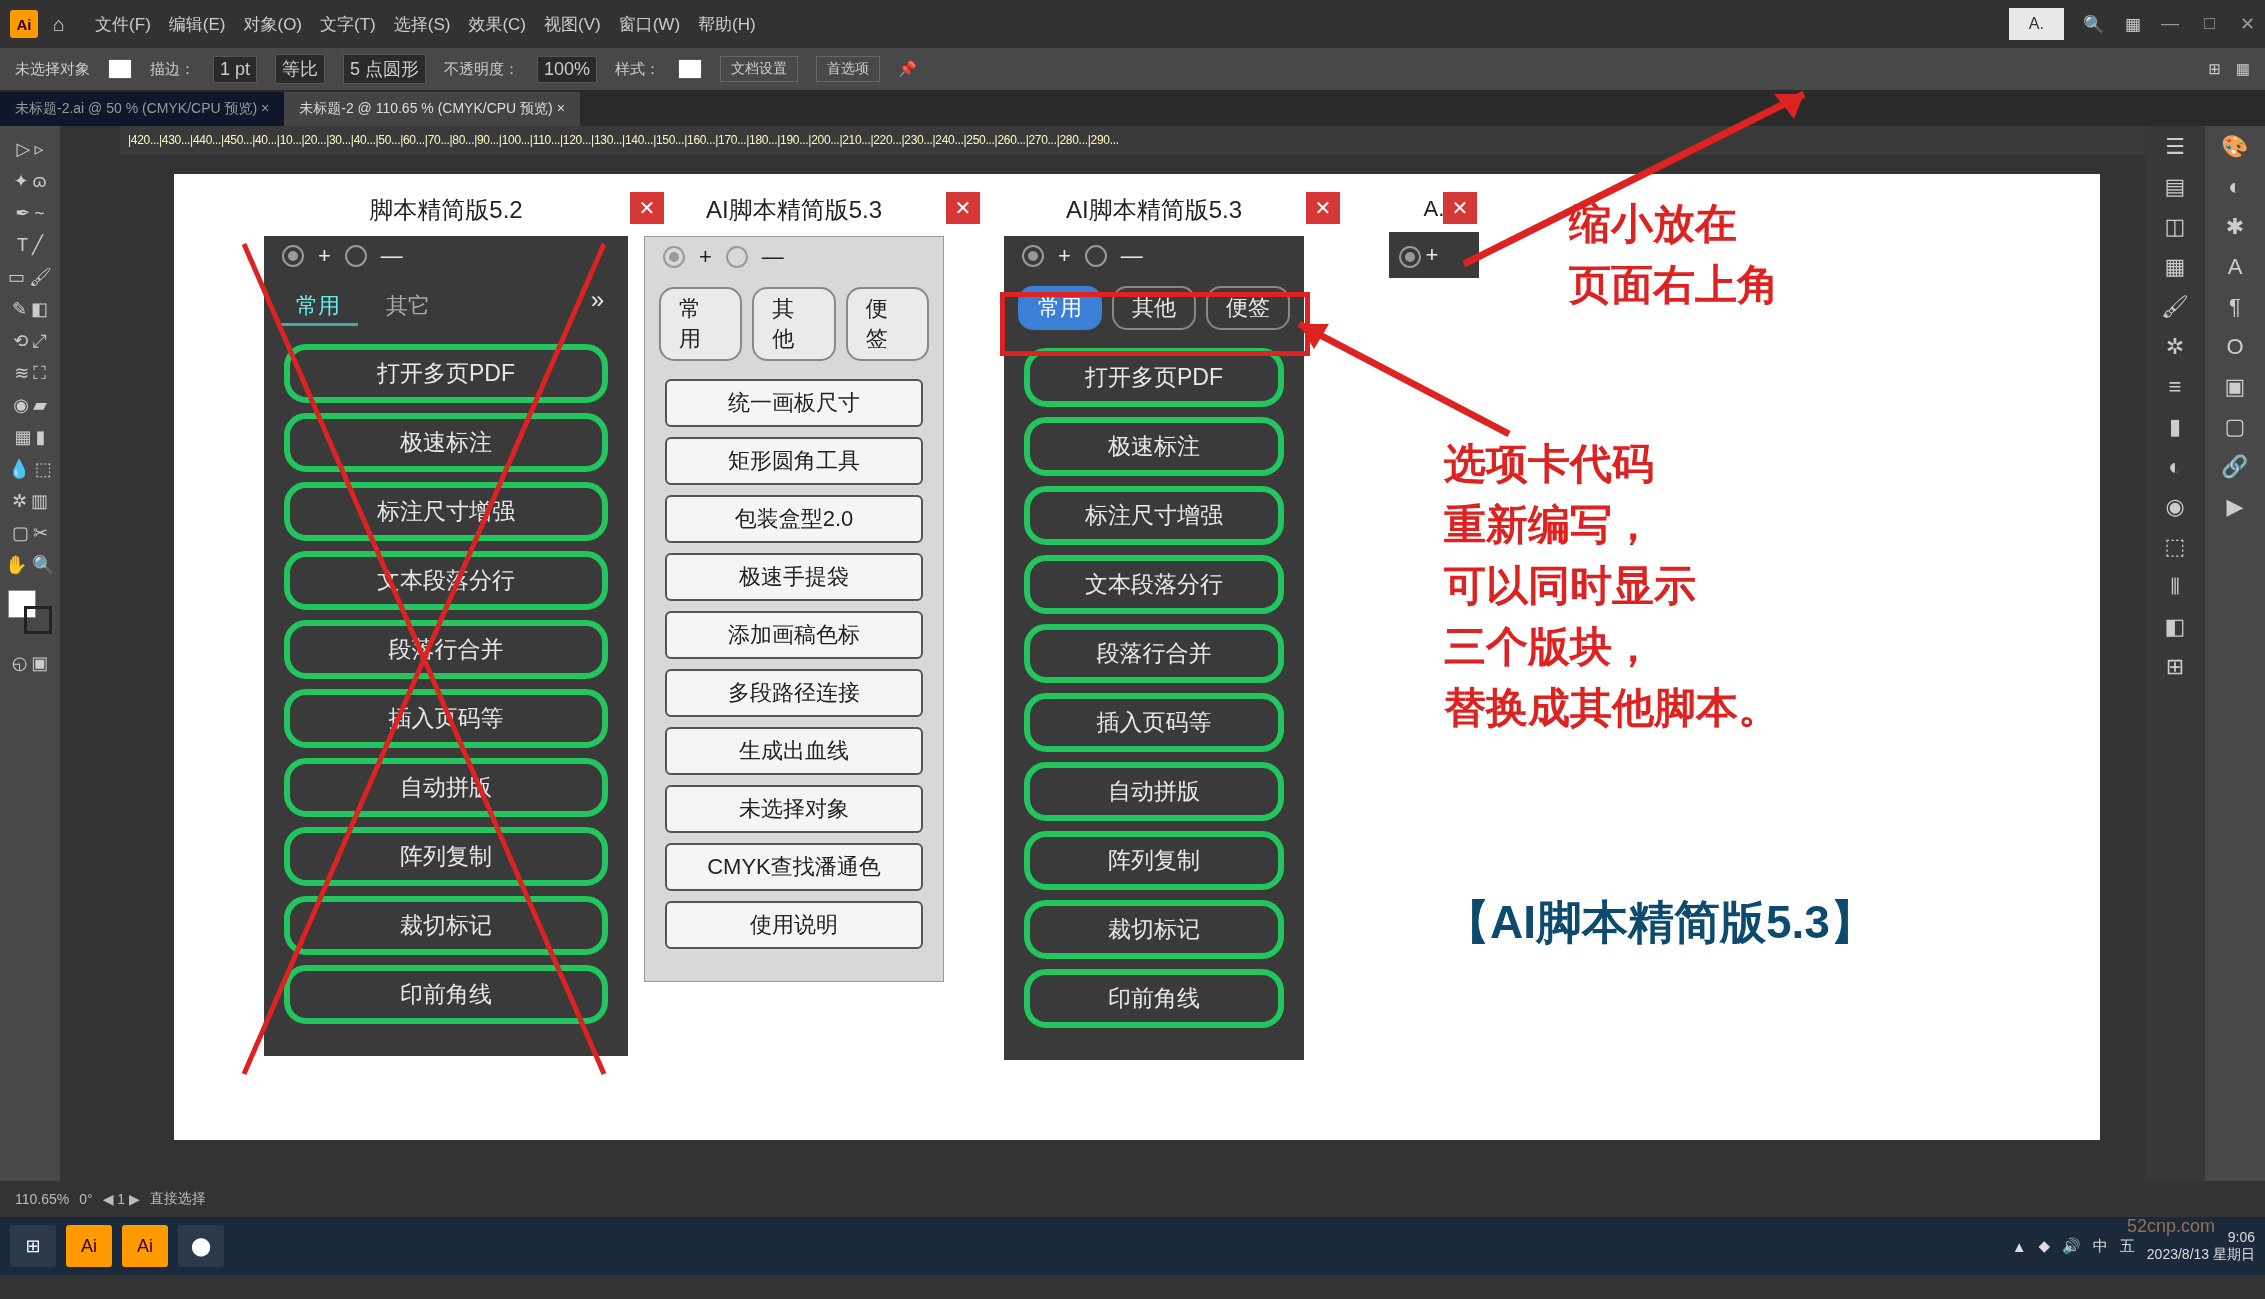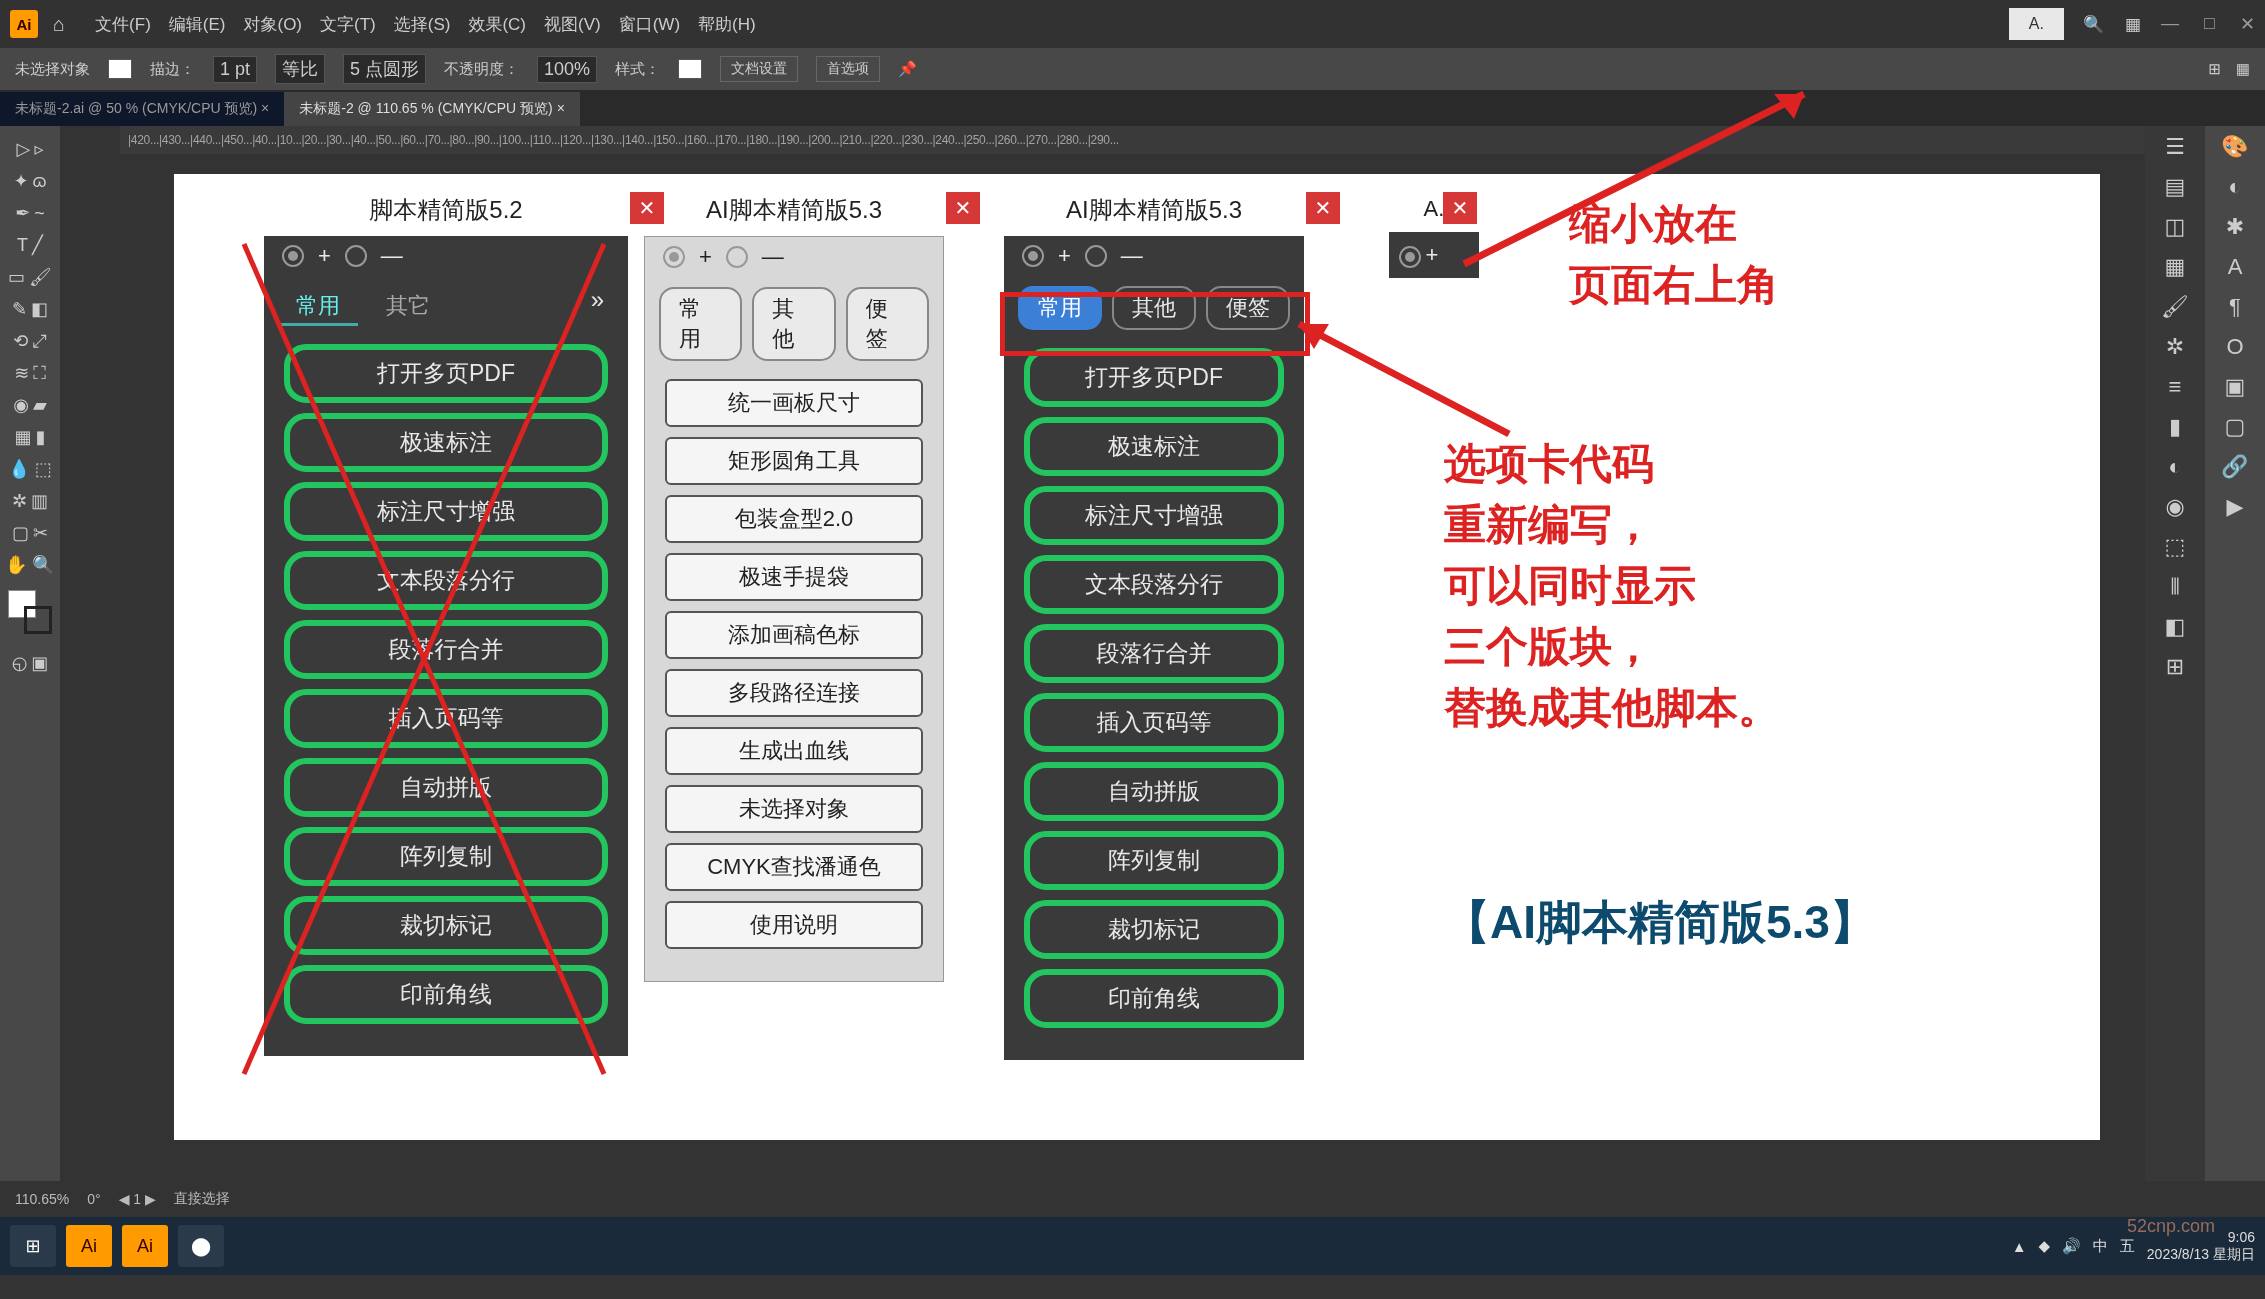--- a/index.html
+++ b/index.html
@@ -22,21 +22,21 @@
 .canvas-wrap{position:relative;height:1055px;display:flex}
 .ltools{width:60px;background:#484848;display:flex;flex-direction:column;align-items:center;padding-top:8px;gap:2px}
 .tool-slot{width:50px;height:30px;display:flex;align-items:center;justify-content:center;color:#ccc;font-size:18px}
 .tool-slot.dbl{width:56px;display:flex;gap:4px}
 .fillstroke{width:44px;height:44px;position:relative;margin-top:8px}
 .fillstroke .fill{width:28px;height:28px;background:#fff;border:1px solid #888;position:absolute}
 .fillstroke .stroke{width:28px;height:28px;border:3px solid #222;position:absolute;right:0;bottom:0;background:transparent}
 .rtools{width:60px;background:#484848;display:flex;flex-direction:column;align-items:center;padding-top:8px;gap:14px;position:absolute;right:0;top:0;bottom:0}
 .rtools2{width:60px;background:#383838;position:absolute;right:60px;top:0;bottom:0;display:flex;flex-direction:column;align-items:center;padding-top:8px;gap:14px}
 .rt{color:#ccc;font-size:22px}
-.ruler-h{height:28px;background:#3a3a3a;color:#a3a3a3;font-size:12px;display:flex;align-items:center;overflow:hidden;padding-left:8px;letter-spacing:-0.3px;margin-left:60px;margin-right:120px}
+.ruler-h{height:28px;background:#3a3a3a;color:#fef9c3;font-size:12px;display:flex;align-items:center;overflow:hidden;padding-left:8px;letter-spacing:-0.3px;margin-left:60px;margin-right:120px}
 .artboard{position:absolute;left:112px;top:46px;width:1930px;height:970px;background:#fff;border:2px solid #333}
 .panel{position:absolute;border-radius:3px}
 .p-dark{background:#3a3a3a;color:#e8e8e8}
 .p-light{background:#d8d8d8;color:#222;border:1px solid #999}
 .p-title{font-size:24px;text-align:center;padding:10px 0}
 .p-close{position:absolute;width:34px;height:32px;background:#d63838;color:#fff;display:flex;align-items:center;justify-content:center;font-size:20px;top:8px;right:-36px;cursor:pointer}
 .p-strip{height:40px;display:flex;align-items:center;gap:14px;padding-left:18px;font-size:22px}
 .radio{width:22px;height:22px;border:2px solid #999;border-radius:50%;display:inline-flex;align-items:center;justify-content:center}
 .radio.on::after{content:"";width:10px;height:10px;background:#999;border-radius:50%}
 .p-tabs{display:flex;gap:10px;padding:10px 14px}
@@ -47,21 +47,21 @@
 .p-btns{display:flex;flex-direction:column;gap:10px;padding:8px 20px 20px}
 .pbtn{border:6px solid #22c55e;border-radius:22px;padding:8px 0;text-align:center;font-size:23px;background:transparent}
 .pbtn-light{border:2px solid #555;border-radius:6px;padding:7px 0;text-align:center;font-size:22px;background:#f5f5f5}
 .red-x{position:absolute;pointer-events:none}
 .red-x line{stroke:#d22;stroke-width:5}
 .ann{position:absolute;color:#d22;font-size:42px;font-weight:600;line-height:1.45}
 .ann.blue{color:#0c4a6e}
 .arrow{position:absolute;pointer-events:none}
 .arrow polygon{fill:#d22}
 .arrow line{stroke:#d22;stroke-width:7}
-.status{height:36px;background:#333;color:#bbb;font-size:14px;display:flex;align-items:center;padding:0 15px;gap:18px}
+.status{height:36px;background:#333;color:#bbb;font-size:14px;display:flex;align-items:center;padding:0 15px;gap:10px}
 .taskbar{height:58px;background:#1a2a3a;display:flex;align-items:center;padding:0 10px;gap:10px}
 .tb-ico{width:46px;height:42px;background:#2a3a4a;display:flex;align-items:center;justify-content:center;color:#fff;font-size:18px;border-radius:3px}
 .tb-right{margin-left:auto;display:flex;align-items:center;gap:12px;color:#ddd;font-size:15px}
 .clock{text-align:right;font-size:14px;line-height:1.2}
 .tab-box{border:5px solid #d22;position:absolute}
 .chev{font-size:24px}
 .wm{position:absolute;right:50px;bottom:62px;color:#c86;font-size:18px;opacity:.7}
 .mini-dark{background:#3a3a3a;color:#e8e8e8;padding:10px}
 </style>
 </head>

